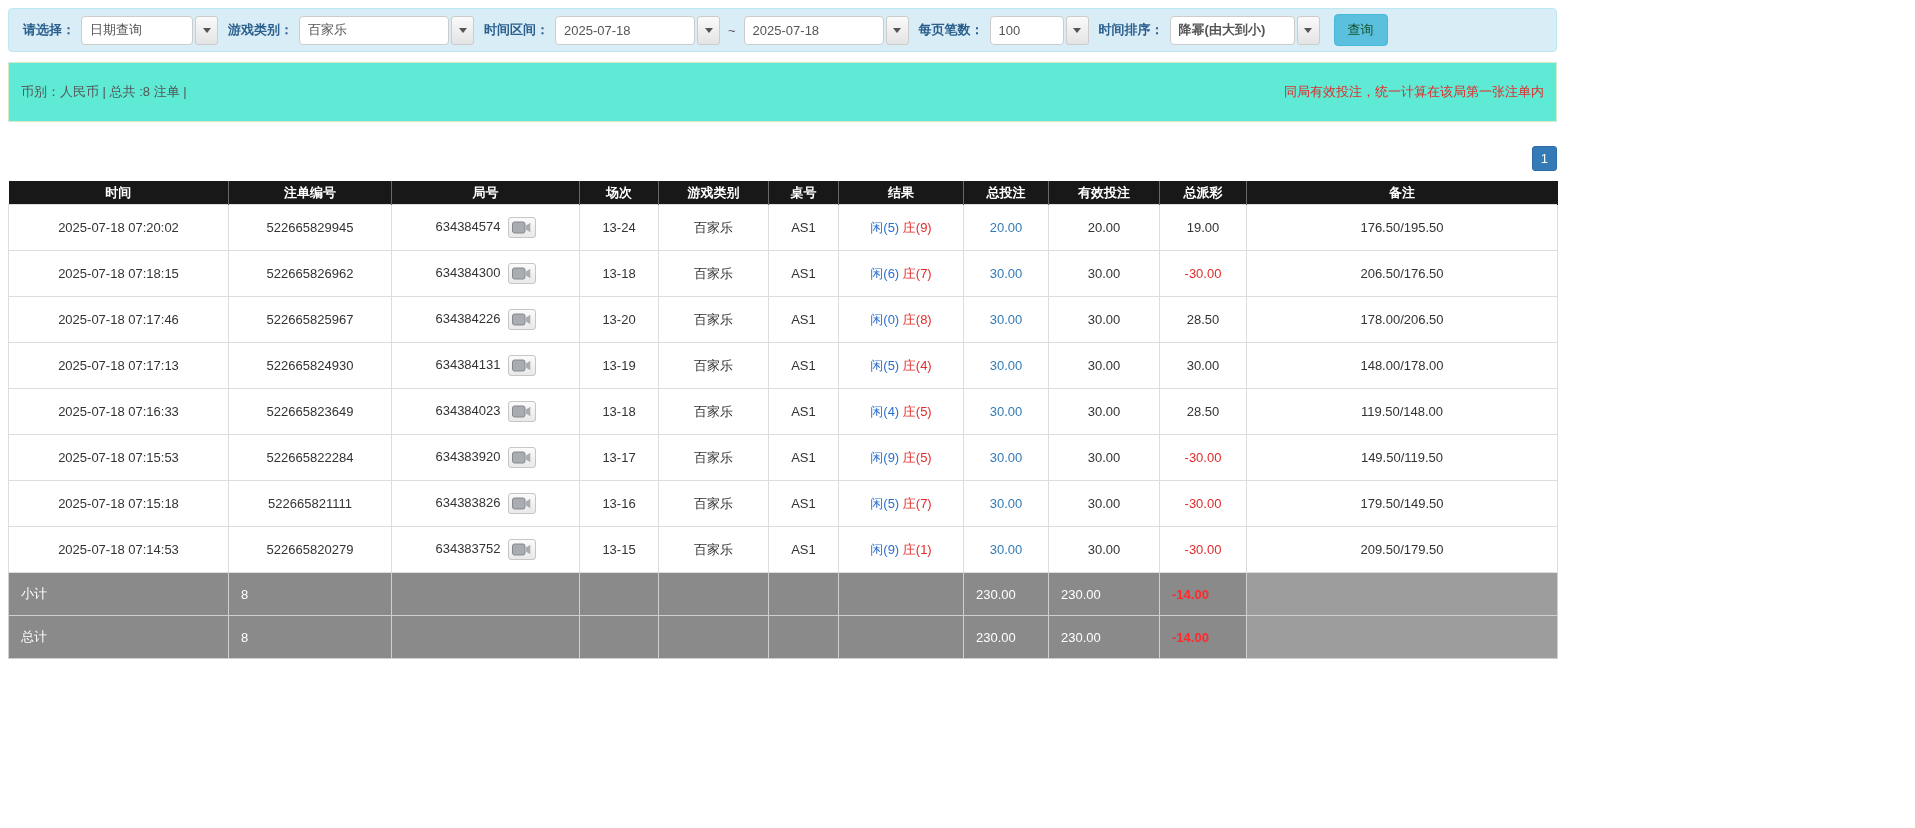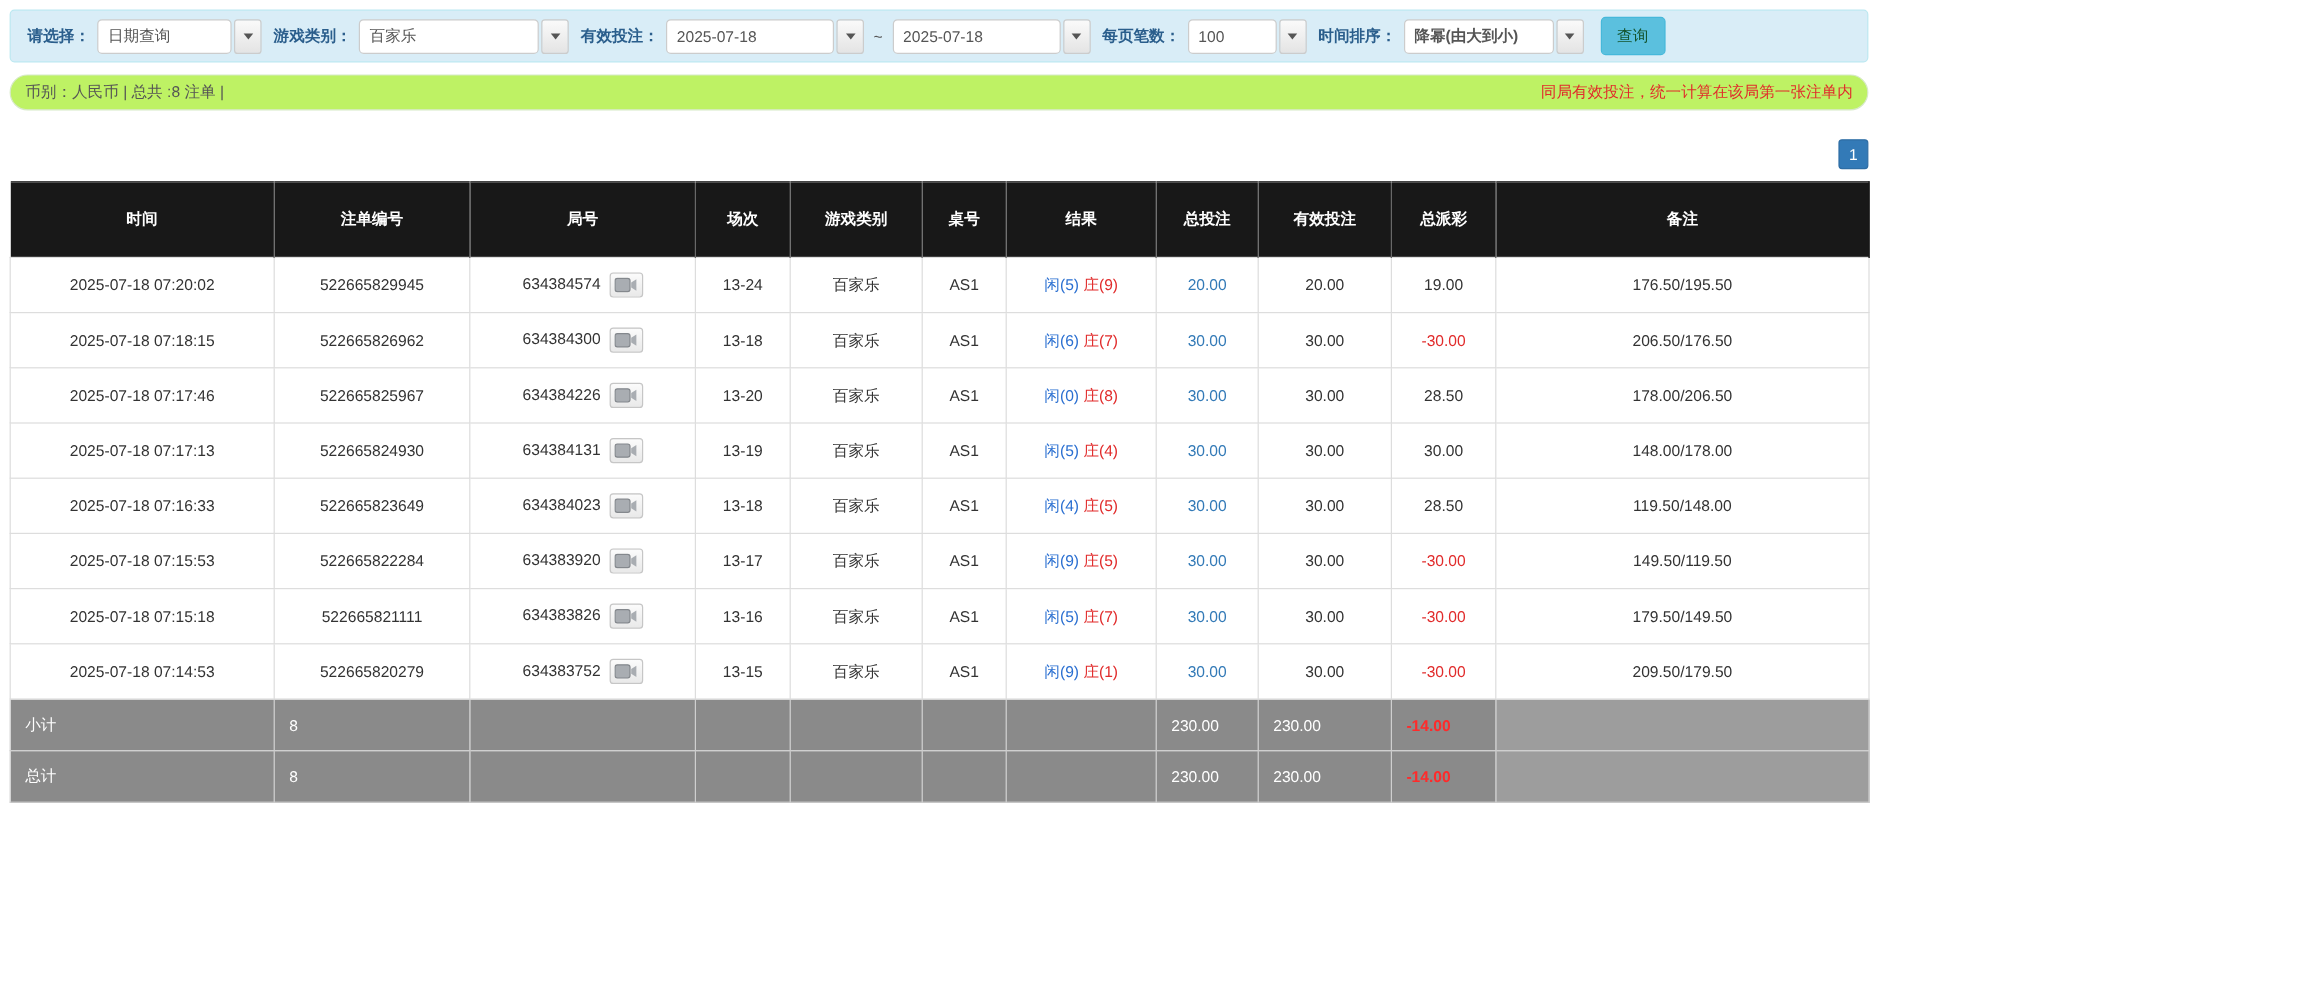--- a/index.html
+++ b/index.html
@@ -42,40 +42,40 @@
   .w-select { width: 112px; } .w-game { width: 150px; } .w-date { width: 140px; }
   .w-size  { width: 74px; }  .w-sort { width: 125px; font-weight: bold; }
   .search-btn {
     margin-left: 8px; background: var(--search-btn, #5bc0de); border: 1px solid #46b8da;
     color: #14532d; font-size: 13px; padding: 6px 13px; border-radius: 4px; cursor: pointer;
     font-family: "Liberation Sans", sans-serif;
   }
 
   
   .summary-bar {
-    margin-top: 10px; background: #bef264; border: 1px solid #d6e9c6; border-radius: 16px;
-    padding: 5px 12px; display: flex; justify-content: space-between; align-items: center;
+    margin-top: 10px; background: #5eead4; border: 1px solid #d6e9c6; border-radius: 0;
+    padding: 20px 12px; display: flex; justify-content: space-between; align-items: center;
   }
   .summary-left { color: #555; }
   .summary-right { color: var(--negative-red, #e12b2b); }
 
   
   .pager { text-align: right; }
   .pager.top { margin-top: 24px; margin-bottom: 10px; }
   .page-btn {
     display: inline-block; min-width: 14px; text-align: center;
     background: var(--pager-blue, #337ab7); border: 1px solid #2e6da4; color: #fff;
     padding: 4px 8px; border-radius: 3px; font-size: 13px; cursor: pointer; text-decoration: none;
   }
 
   
   table { width: 100%; border-collapse: collapse; table-layout: fixed; }
   thead th {
     background: #181818; color: #fff; font-weight: bold; font-size: 13px;
-    padding: 22px 4px; border-right: 1px solid rgba(255,255,255,0.35);
+    padding: 2px 4px; border-right: 1px solid rgba(255,255,255,0.35);
     border-top: 1px solid #181818;
   }
   thead th:last-child { border-right: 1px solid #181818; }
   tbody td {
     border: 1px solid #ddd; text-align: center; padding: 12px 6px;
     color: #333; background: #fff; height: 44px;
   }
   .bet-link { color: var(--link-blue, #337ab7); text-decoration: none; cursor: pointer; }
   .player { color: var(--player-blue, #2a6fd1); }
   .banker { color: var(--banker-red, #e12b2b); }
@@ -111,21 +111,21 @@
     </div>
 
     <span class="flabel">游戏类别：</span>
     <div class="combo">
       <input class="w-game" value="百家乐" style="">
       <button class="combo-btn">
           <span class="caret"></span>
         </button>
     </div>
 
-    <span class="flabel">有效投注：</span>
+    <span class="flabel">时间区间：</span>
     <div class="combo">
       <input class="w-date" value="2025-07-18" style="">
       <button class="combo-btn">
           <span class="caret"></span>
         </button>
     </div>
     <span class="tilde">~</span>
     <div class="combo">
       <input class="w-date" value="2025-07-18" style="">
       <button class="combo-btn">

